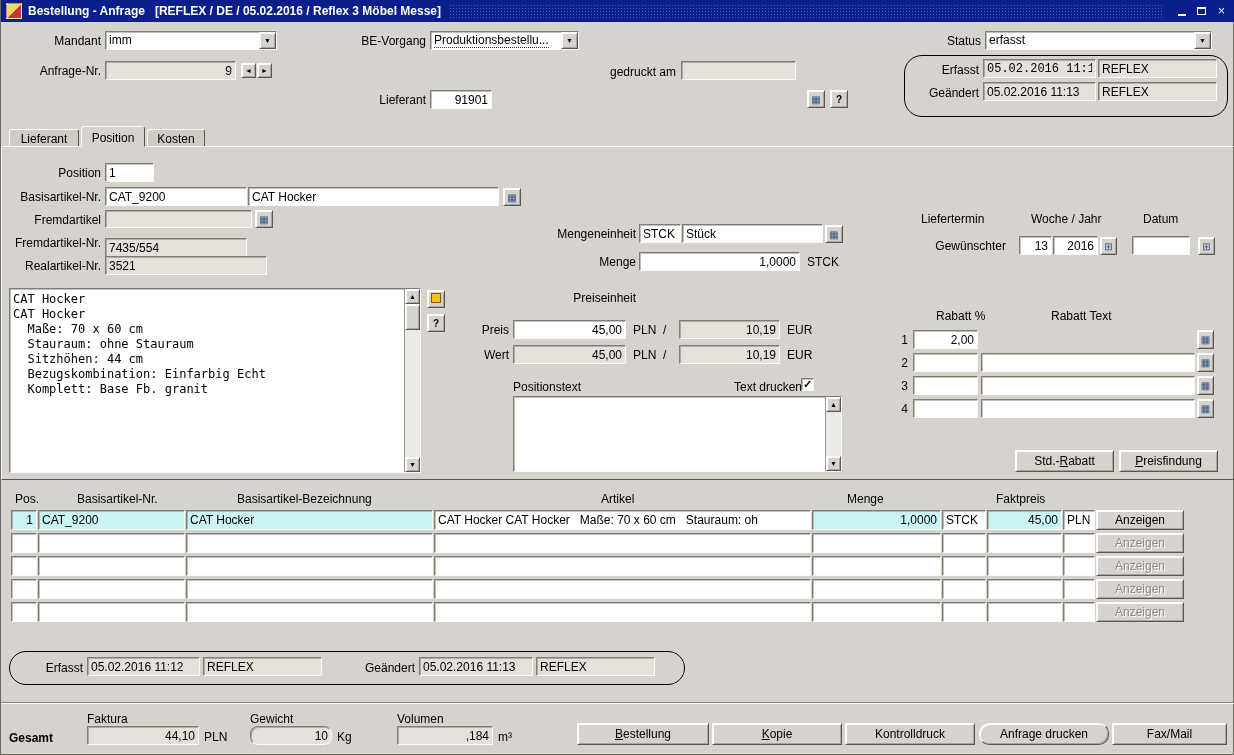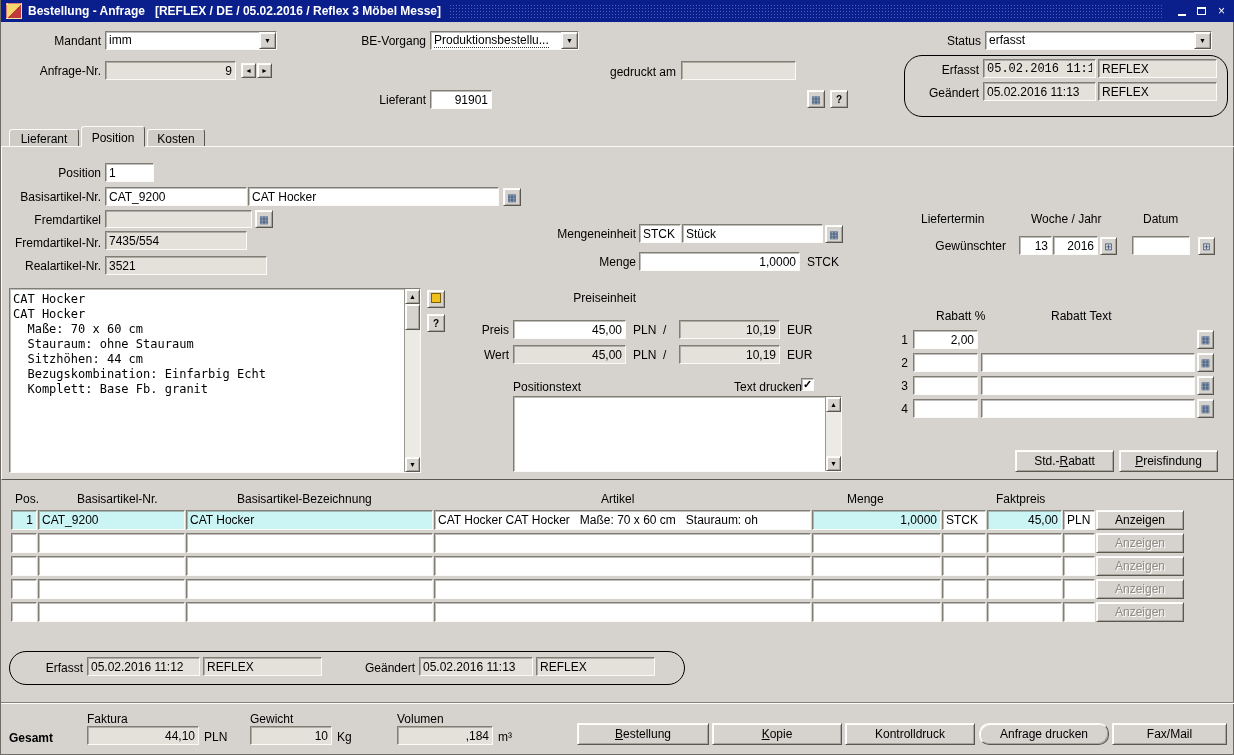--- a/index.html
+++ b/index.html
@@ -126,21 +126,21 @@
   <div class="lbl rt" style="left:0;width:100px;top:166px;">Position</div>
   <input class="fld" style="left: 104px; top: 163px; width: 49px;" value="1">
   <div class="lbl rt" style="left:0;width:100px;top:190px;">Basisartikel-Nr.</div>
   <input class="fld" style="left: 104px; top: 187px; width: 142px;" value="CAT_9200">
   <input class="fld" style="left: 247px; top: 187px; width: 251px;" value="CAT Hocker">
   <button class="btnx sbtn" style="left:502px;top:188px;color:#33527d;"><span>▦</span></button>
   <div class="lbl rt" style="left:0;width:100px;top:213px;">Fremdartikel</div>
   <input class="fld ro" style="left: 104px; top: 210px; width: 147px; height: 18px;">
   <button class="btnx sbtn" style="left:254px;top:210px;color:#33527d;"><span>▦</span></button>
   <div class="lbl rt" style="left:0;width:100px;top:236px;">Fremdartikel-Nr.</div>
-  <input class="fld ro" style="left: 104px; top: 231px; width: 142px;" value="7435/554">
+  <input class="fld ro" style="left: 104px; top: 238px; width: 142px;" value="7435/554">
   <div class="lbl rt" style="left:0;width:100px;top:259px;">Realartikel-Nr.</div>
   <input class="fld ro" style="left: 104px; top: 256px; width: 162px;" value="3521">
 
   <div class="abs fld" style="left:8px;top:288px;width:412px;height:185px;padding:0;">
     <div class="abs mono" style="left:3px;top:3px;right:19px;bottom:3px;overflow:hidden;">CAT Hocker
 CAT Hocker
   Maße: 70 x 60 cm
   Stauraum: ohne Stauraum
   Sitzhöhen: 44 cm
   Bezugskombination: Einfarbig Echt
@@ -297,21 +297,21 @@
   <input class="fld ro" style="left: 418px; top: 657px; width: 114px;" value="05.02.2016 11:13">
   <input class="fld ro" style="left: 535px; top: 657px; width: 119px;" value="REFLEX">
 
   <div class="hr" style="top:702px;"></div>
 
   <div class="lbl bold" style="left:8px;top:731px;">Gesamt</div>
   <div class="lbl" style="left:86px;top:712px;">Faktura</div>
   <input class="fld ro r" style="left: 86px; top: 726px; width: 112px;" value="44,10">
   <div class="lbl" style="left:203px;top:730px;">PLN</div>
   <div class="lbl" style="left:249px;top:712px;">Gewicht</div>
-  <input class="fld ro r" style="left: 249px; top: 726px; width: 82px;" value="10">
+  <input class="fld ro r" style="left: 249px; top: 726px; width: 82px; border-radius: 8px;" value="10">
   <div class="lbl" style="left:336px;top:730px;">Kg</div>
   <div class="lbl" style="left:396px;top:712px;">Volumen</div>
   <input class="fld ro r" style="left: 396px; top: 726px; width: 96px;" value=",184">
   <div class="lbl" style="left:497px;top:730px;">m³</div>
 
   <button class="btnx pbtn" style="left:576px;top:723px;width:132px;height:22px;"><u>B</u>estellung</button>
   <button class="btnx pbtn" style="left:711px;top:723px;width:130px;height:22px;"><u>K</u>opie</button>
   <button class="btnx pbtn" style="left:844px;top:723px;width:130px;height:22px;">Kontrolldruck</button>
   <button class="btnx pbtn" style="left:978px;top:723px;width:130px;height:22px;border-radius:10px;">Anfrage drucken</button>
   <button class="btnx pbtn" style="left:1111px;top:723px;width:115px;height:22px;">Fax/Mail</button>

